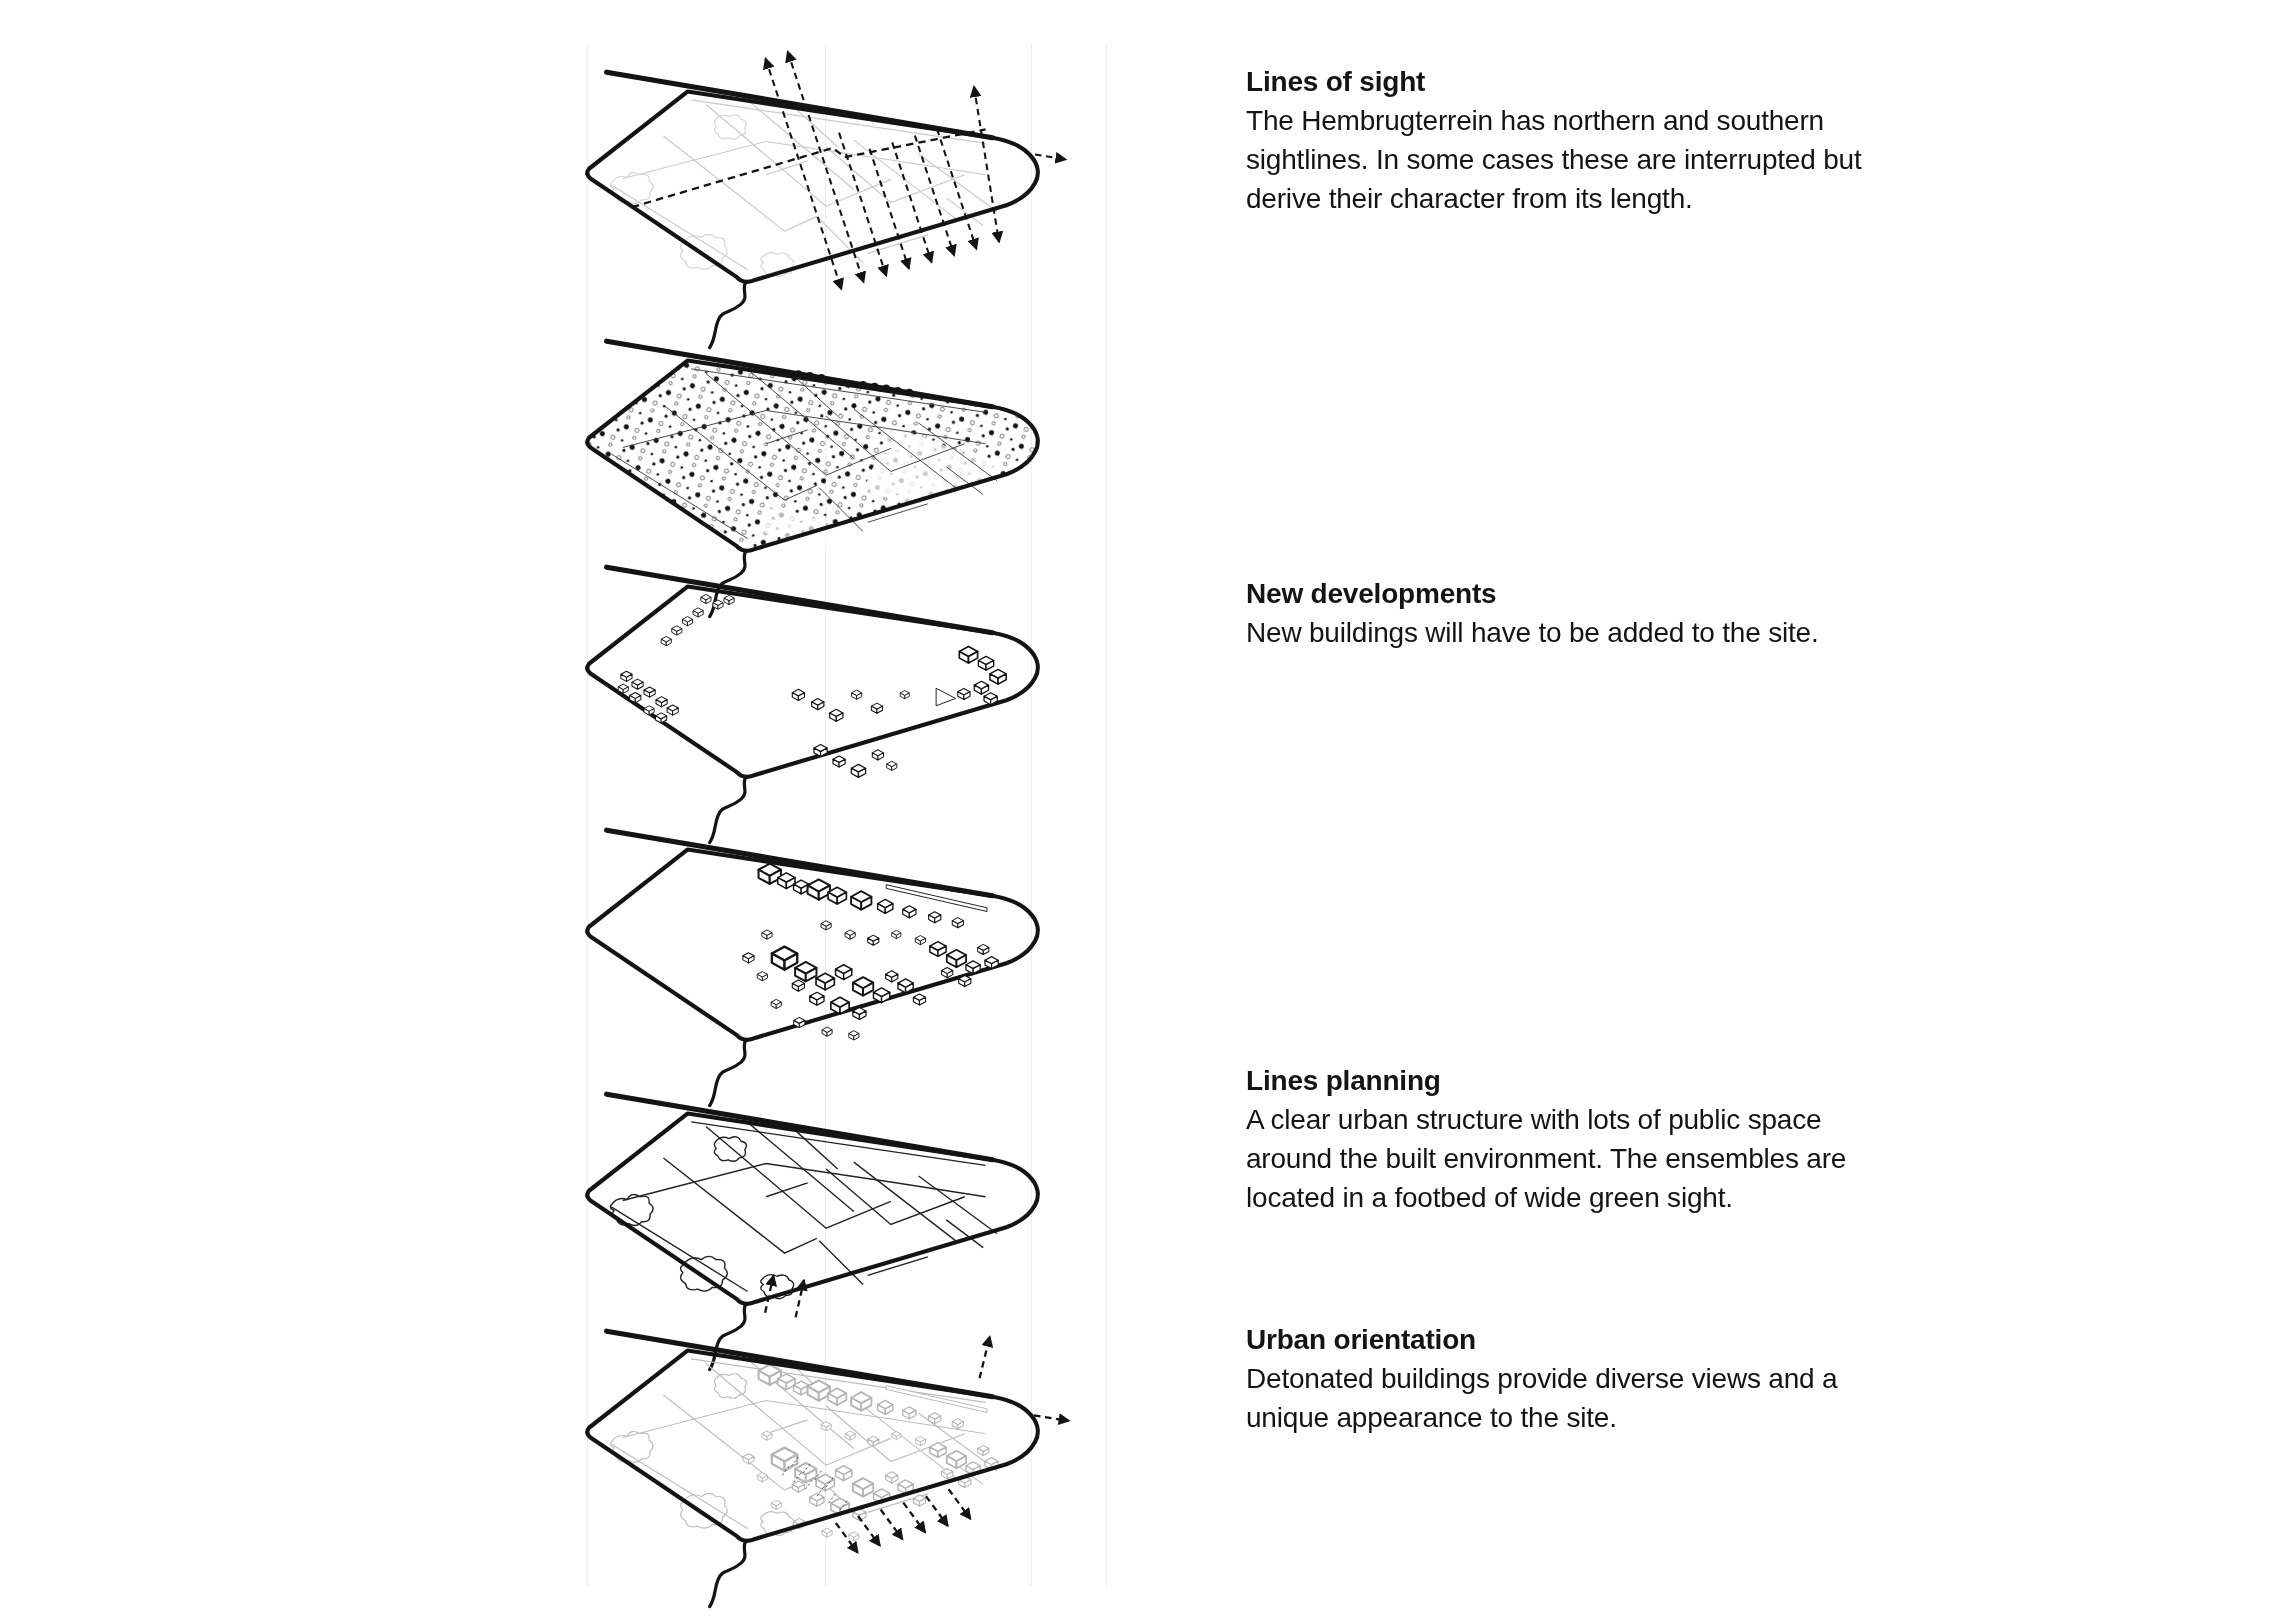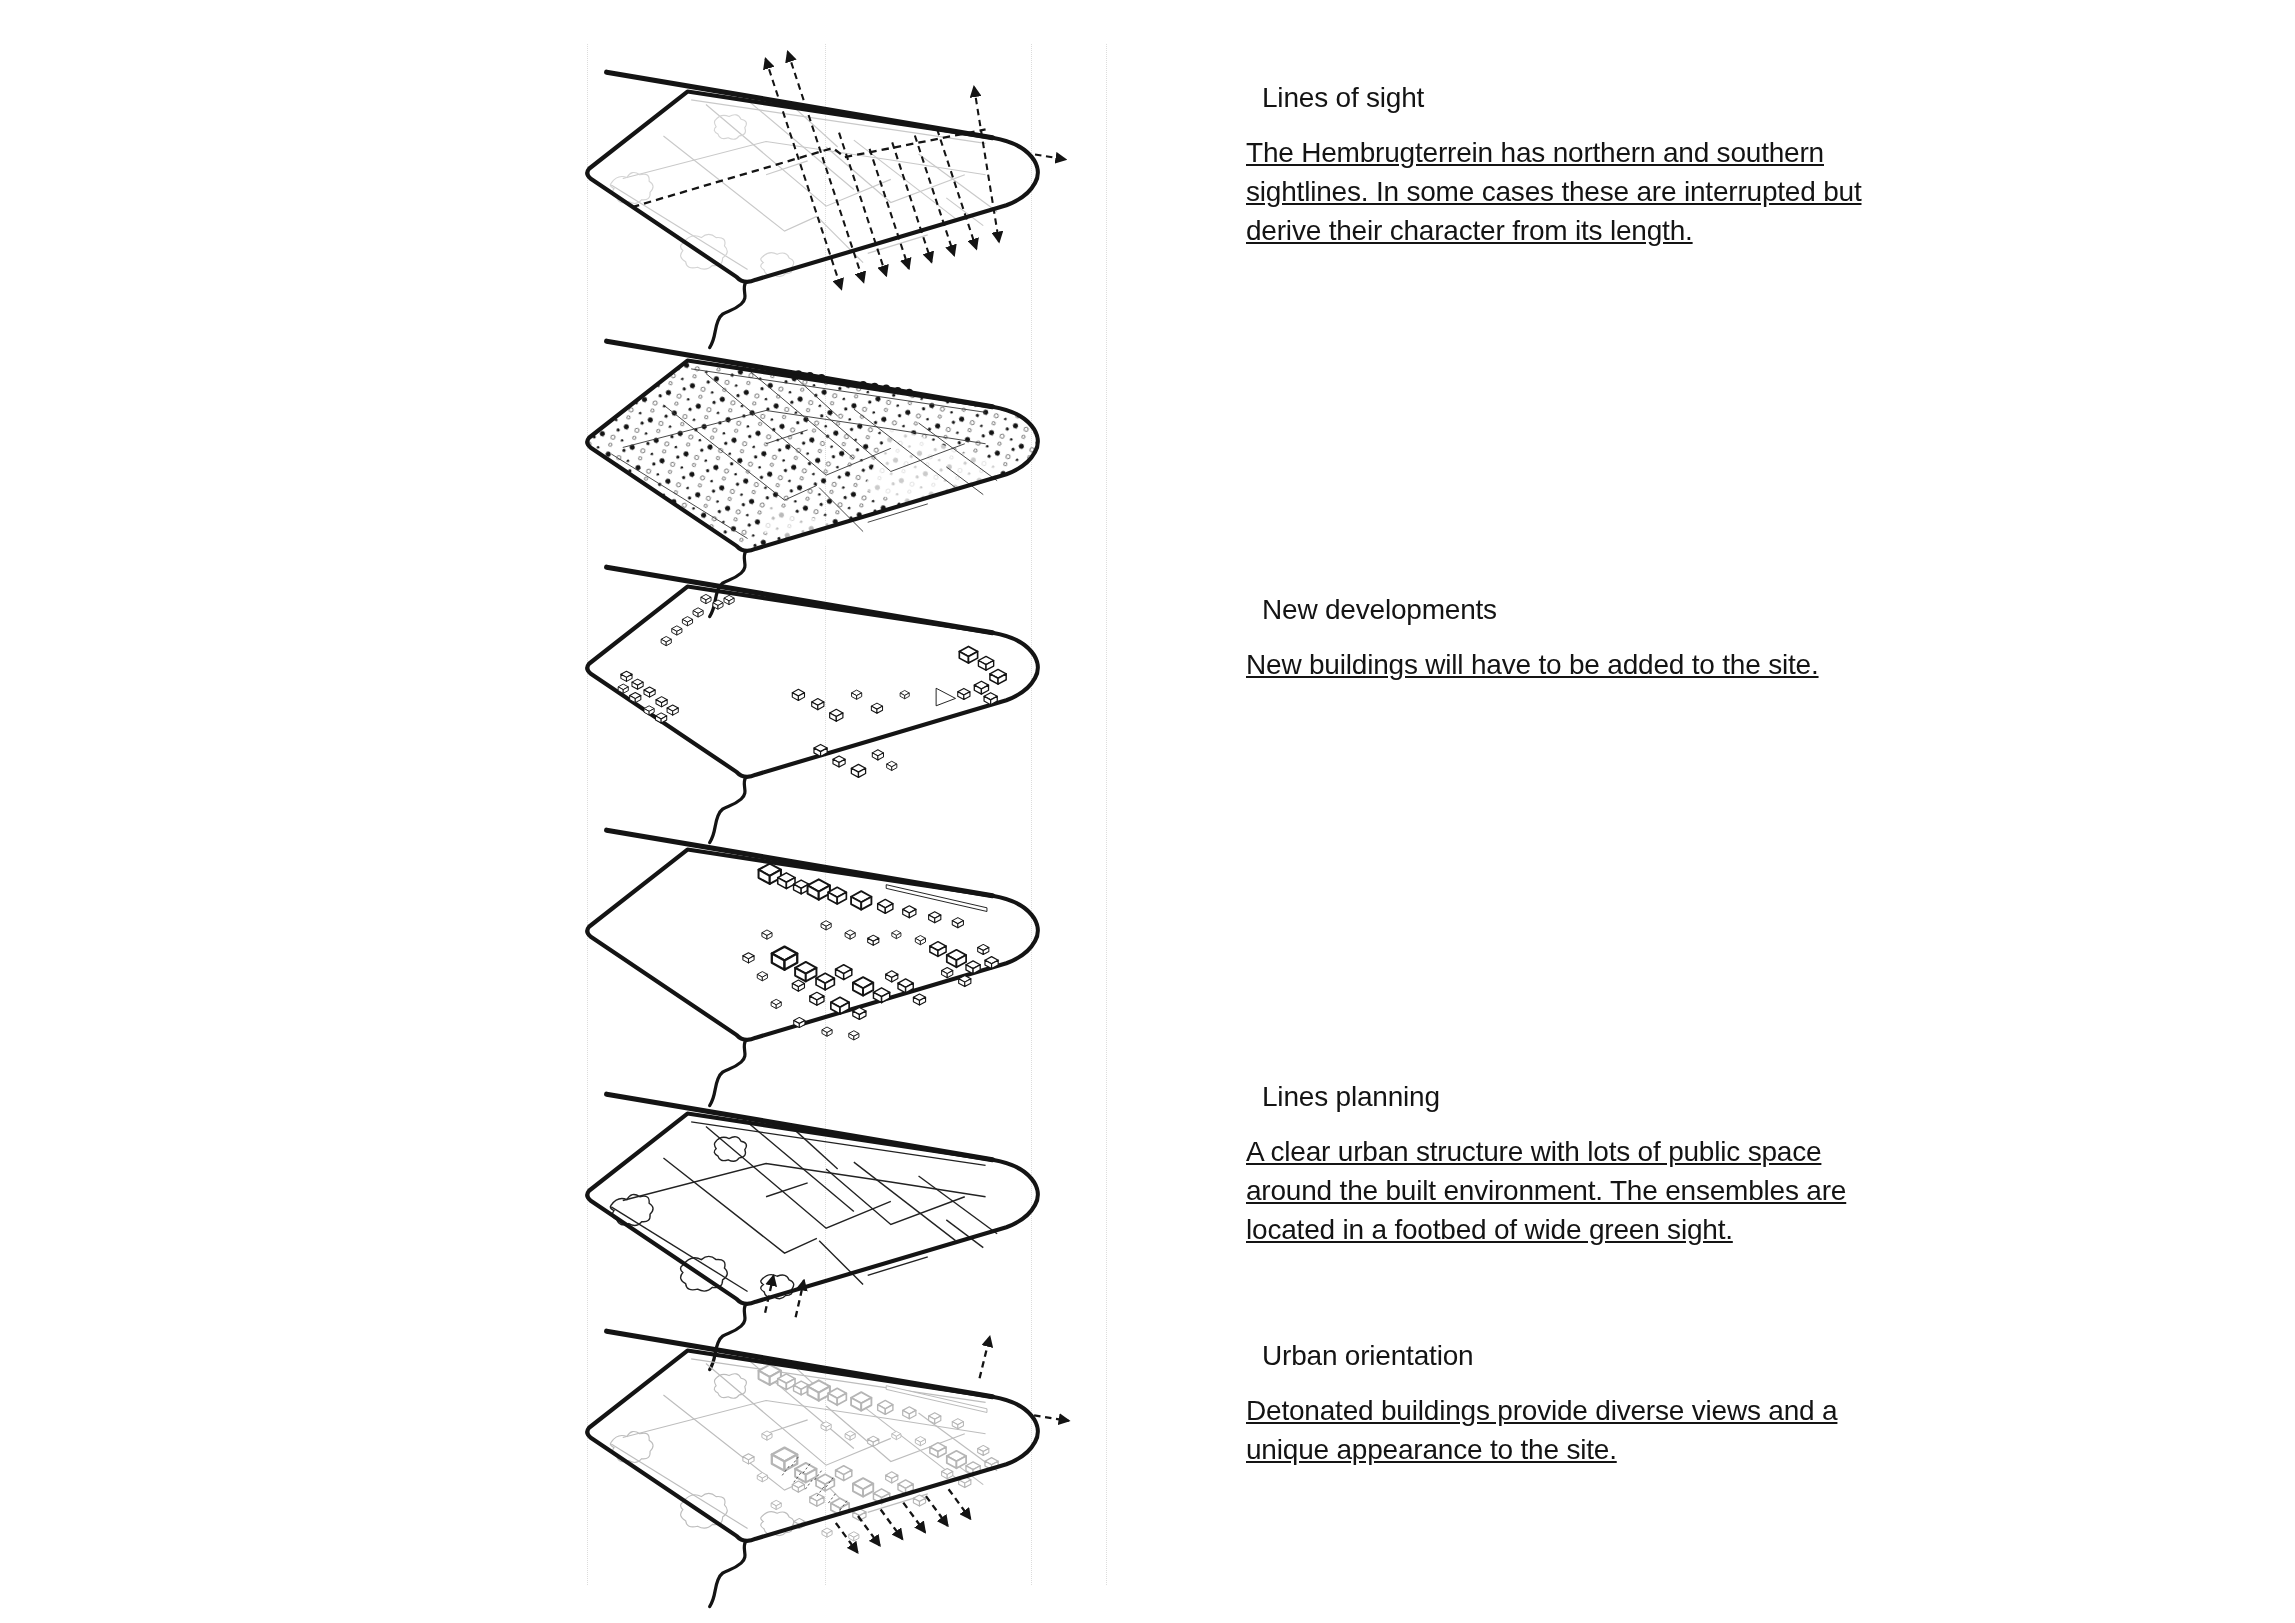--- a/index.html
+++ b/index.html
@@ -1,22 +1,22 @@
 <!DOCTYPE html>
 <html style="font-size:7.4px"><head>
 <meta charset="utf-8">
 <style>
   html,body{margin:0;padding:0;background:#fff;}
   .page{position:relative;width:2295px;height:1623px;background:#ffffff;overflow:hidden;
         font-family:"Liberation Sans", sans-serif;}
   .guide{position:absolute;top:44px;height:1541px;width:0;border-left:1.4px dotted #dcdcdc;z-index:0;}
   svg.dg{position:absolute;left:567px;width:509px;height:342px;overflow:visible;z-index:1;}
   .tb{position:absolute;left:1246px;width:648px;color:#141414;z-index:2;}
-  .tb h3{margin:16px;font-size:28px;line-height:39px;font-weight:400;letter-spacing:-0.2px;}
-  .tb p{margin:0;font-size:28px;line-height:39px;font-weight:400;letter-spacing:-0.2px;text-decoration:underline;}
+  .tb h3{margin:0;font-size:28px;line-height:39px;font-weight:700;letter-spacing:-0.2px;}
+  .tb p{margin:0;font-size:28px;line-height:39px;font-weight:400;letter-spacing:-0.2px;}
 </style>
 </head>
 <body>
 
 <div class="page">
 
   <div class="guide" style="left:587px"></div>
   <div class="guide" style="left:825px"></div>
   <div class="guide" style="left:1031px"></div>
   <div class="guide" style="left:1106px"></div>

